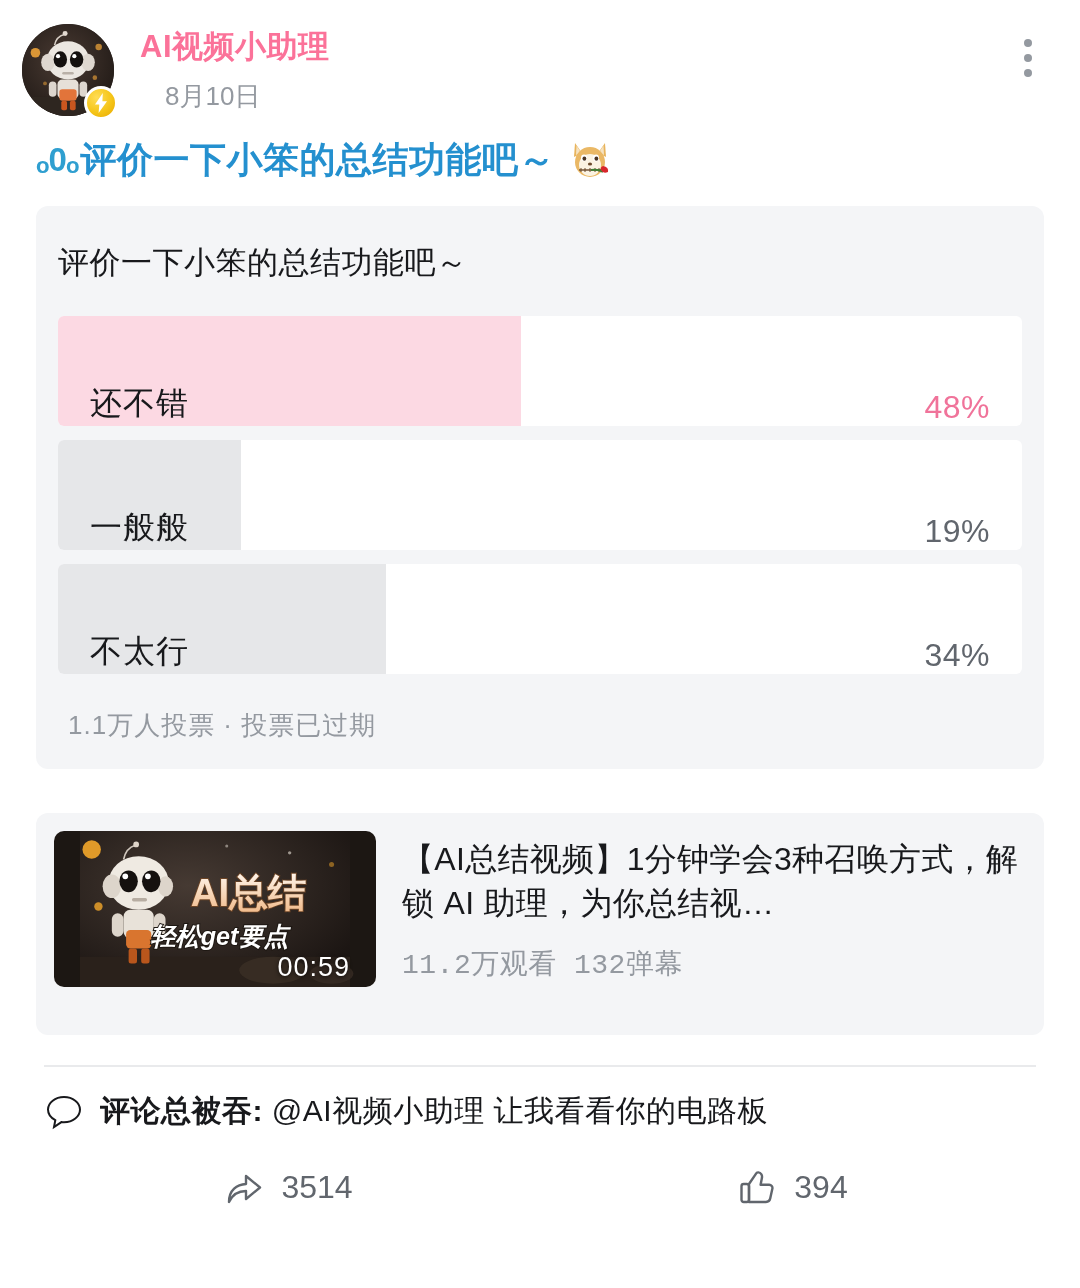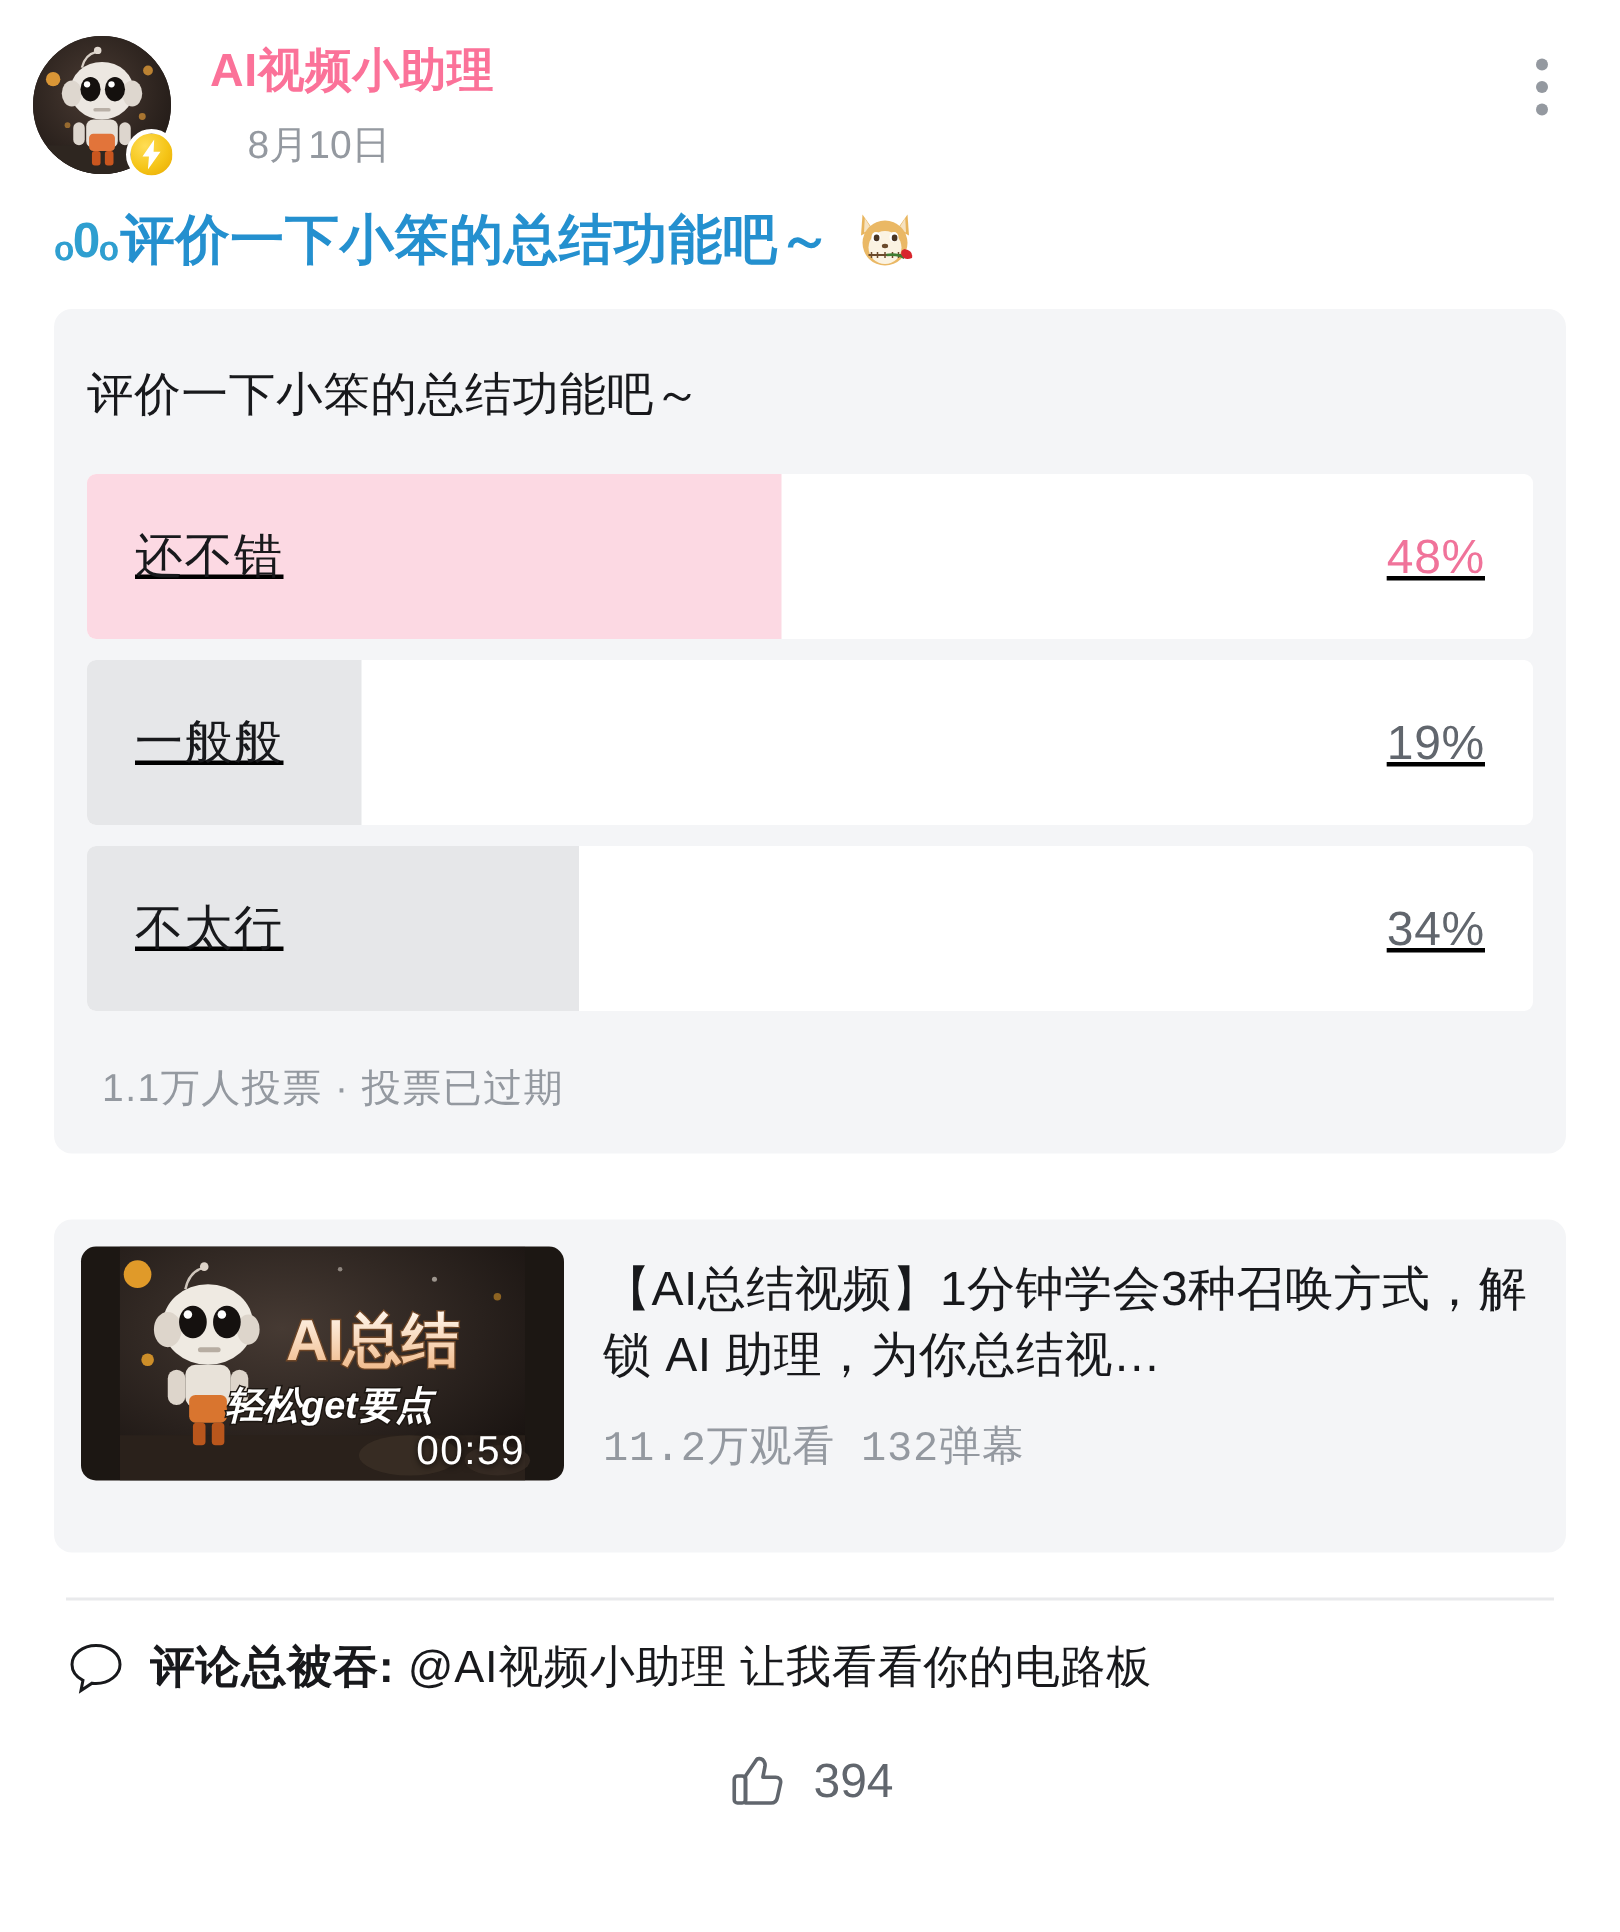--- a/index.html
+++ b/index.html
@@ -146,22 +146,21 @@
   }
 
   .poll-opt {
     position: relative;
     height: 110px;
     background: #ffffff;
     border-radius: 6px;
     margin-bottom: 14px;
     overflow: hidden;
     display: flex;
-    align-items: center;
-    text-decoration: underline;
+    align-items: flex-end;
   }
 
   .poll-fill {
     position: absolute;
     left: 0;
     top: 0;
     bottom: 0;
     background: #e6e7e9;
   }
   .poll-opt.leading .poll-fill { background: #fcd9e3; }
@@ -456,20 +455,29 @@
                  C18.2 31.2 19.1 31.3 20 31.3 C28.8 31.3 36 25.6 36 18.6 C36 11.6 28.8 6 20 6 Z" fill="none" stroke="#18191c" stroke-width="2"></path>
       </svg>
     </span>
     <span class="comment-text">
       <span class="comment-user">评论总被吞:</span><span class="comment-body"> @AI视频小助理 让我看看你的电路板</span>
     </span>
   </div>
 
   <div class="actions">
 
+    <div class="action">
+      <span>
+        <svg width="42" height="42" viewBox="0 0 42 42">
+          <path d="M6 36 C6 24 14 18.5 23 18 L23 10 L37 21.5 L23 33 L23 25
+                   C15 25 9.5 28.5 6 36 Z" fill="none" stroke="#61666d" stroke-width="2.4" stroke-linejoin="round"></path>
+        </svg>
+      </span>
+      <span>3514</span>
+    </div>
 
 
     <div class="action">
       <span>
         <svg width="42" height="42" viewBox="0 0 42 42">
           <path d="M13 18 L13 36 L30 36 C32.2 36 33.8 34.6 34.2 32.6 L36.4 22.6
                    C36.8 20.6 35.3 18.8 33.2 18.8 L24.6 18.8 L26 11.6
                    C26.4 9 24.8 6.6 22.4 6.4 C21.3 6.3 20.3 6.9 19.9 7.9 L13 18 Z" fill="none" stroke="#61666d" stroke-width="2.4" stroke-linejoin="round"></path>
           <rect x="5.5" y="18" width="7.5" height="18" rx="2.2" fill="none" stroke="#61666d" stroke-width="2.4"></rect>
         </svg>

